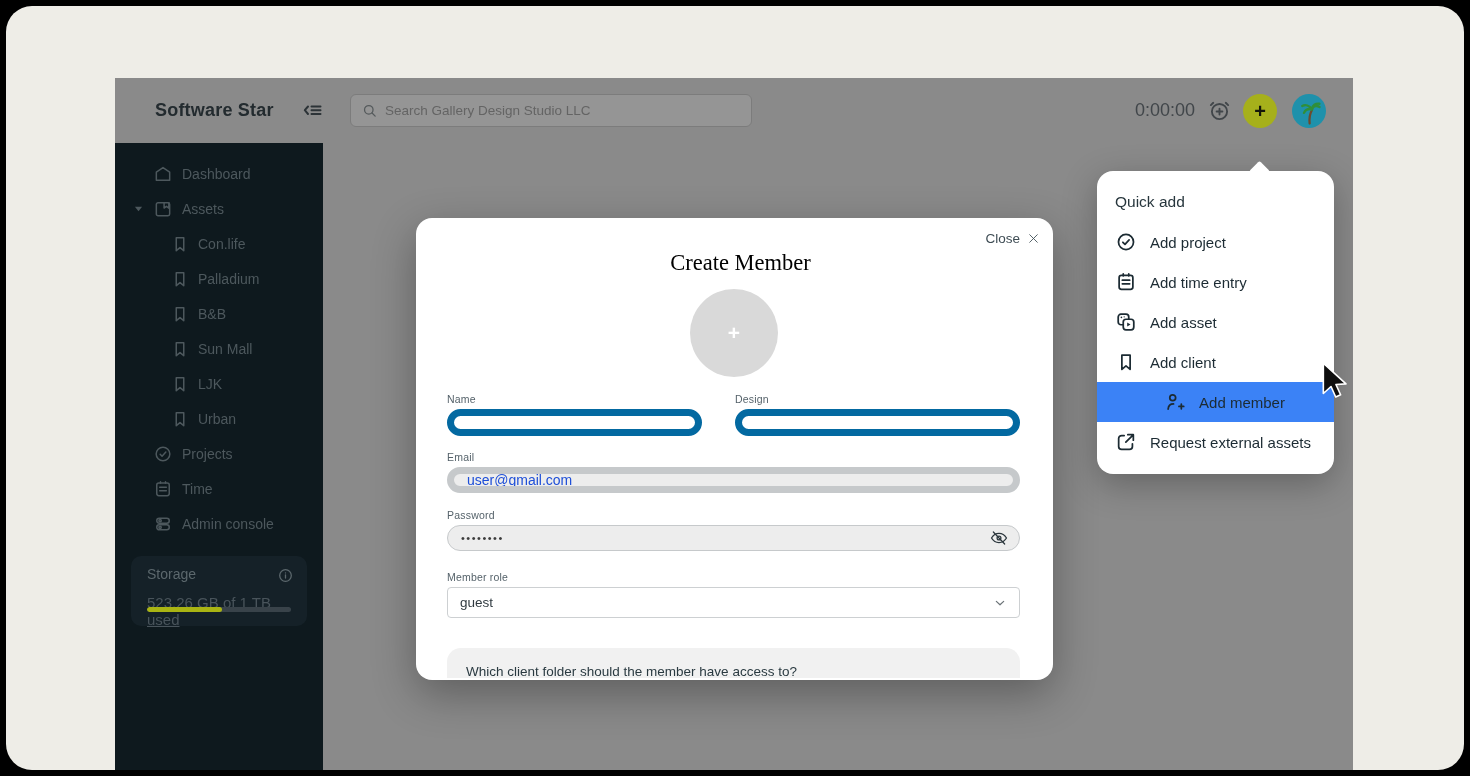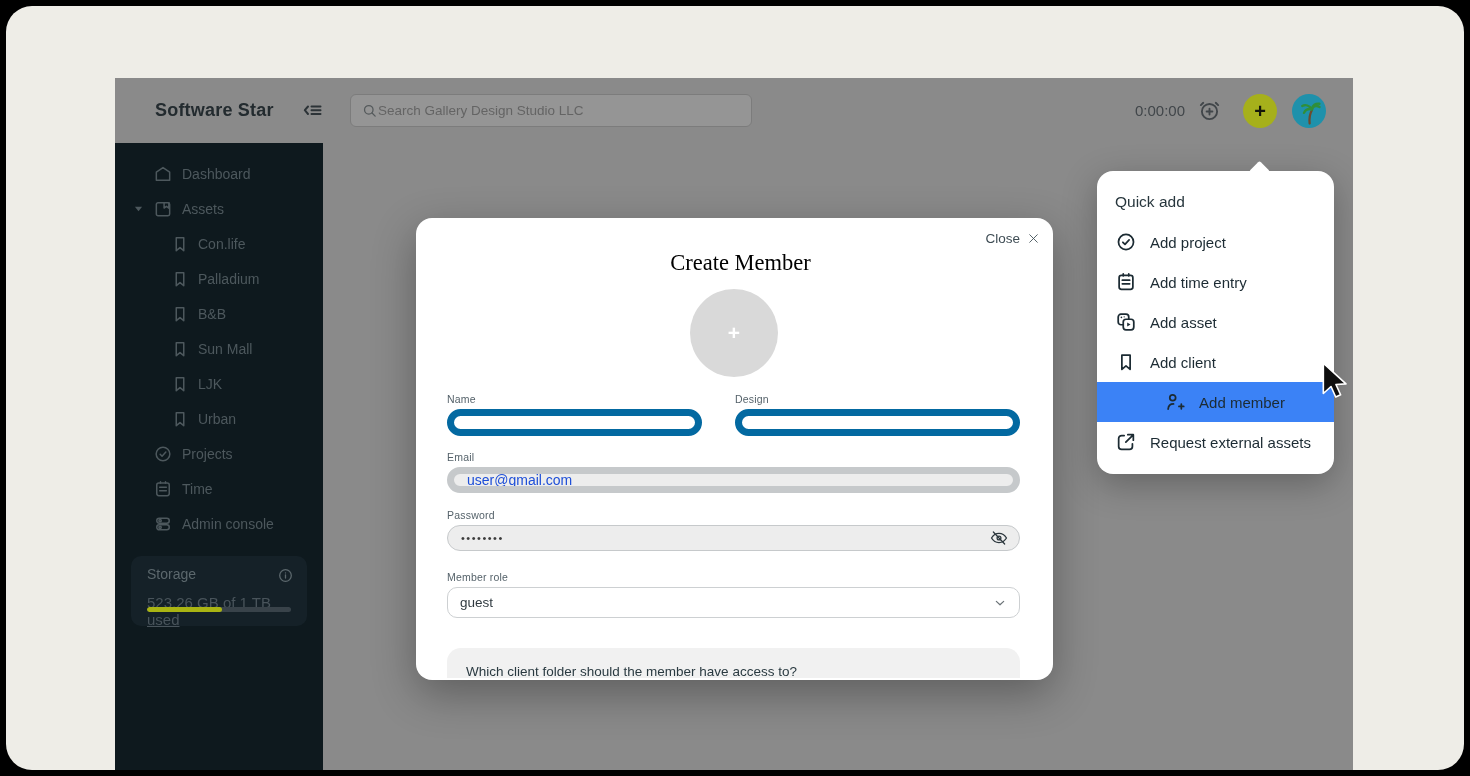--- a/index.html
+++ b/index.html
@@ -12,28 +12,28 @@
   .app { position:absolute; left:109px; top:72px; width:1238px; height:692px;
     background:var(--app-dim-grey,#8a8a8a); overflow:hidden; }
 
   
   .topbar { position:absolute; left:0; top:0; right:0; height:65px; }
   .logo { position:absolute; left:40px; top:0; height:65px; display:flex; align-items:center;
     font-size:18px; font-weight:700; letter-spacing:.2px; color:#232b2f; }
   .collapse-btn { position:absolute; left:186px; top:21px; width:24px; height:24px; color:#2c3337; cursor:pointer; }
   .searchbox { position:absolute; left:235px; top:16px; width:402px; height:33px;
     background:#959595; border:1px solid #7c7c7c; border-radius:6px;
-    display:flex; align-items:center; padding:0 10px; }
+    display:flex; align-items:center; padding:0 10px; gap:7px; }
   .searchbox .sic { width:17px; height:17px; color:#555a5c; flex:0 0 auto; }
   .searchbox input { flex:1; border:none; outline:none; background:transparent;
     font-size:13.5px; color:#4a4a4a; font-family:inherit; }
   .searchbox input::placeholder { color:#646464; opacity:1; }
   .timer-group { position:absolute; left:1020px; top:0; height:65px;
     display:flex; align-items:center; gap:12px; color:#41464a; }
-  .timer-text { font-size:15px; }
+  .timer-text { font-size:18px; }
   .alarm-btn { width:25px; height:25px; color:#41464a; cursor:pointer; }
   .plus-btn { position:absolute; left:1128px; top:16px; width:34px; height:34px; border-radius:50%;
     background:var(--accent-green,#a6b01b); color:#141609; display:flex; align-items:center;
     justify-content:center; font-size:20px; font-weight:700; z-index:5; cursor:pointer; }
   .avatar { position:absolute; left:1177px; top:16px; width:34px; height:34px; border-radius:50%;
     background:var(--avatar-teal,#1f91ab); z-index:5; display:flex; align-items:center;
     justify-content:center; overflow:hidden; cursor:pointer; }
 
   
   .sidebar { position:absolute; left:0; top:65px; width:208px; bottom:0;
@@ -67,21 +67,21 @@
   .f-label { position:absolute; font-size:10.5px; color:#55626a; letter-spacing:.2px; }
   .t-input { position:absolute; height:27px; border:7px solid #0369a1; border-radius:14px;
     background:#fff; font-size:14px; color:#1d4ed8; padding:0 13px; outline:none; font-family:inherit; }
   .t-input.filled { background:#ededed; border-color:#c6c9cb; height:26px; }
   .pw-wrap { position:absolute; left:31px; top:307px; width:573px; height:26px; }
   .pw-wrap input { position:absolute; inset:0; border:1px solid #c6c9cb; border-radius:14px;
     background:#ededed; font-size:11px; letter-spacing:1.5px; color:#3c3c3c; padding:0 34px 0 13px;
     outline:none; font-family:inherit; }
   .eye-btn { position:absolute; right:11px; top:3px; width:20px; height:20px; color:#2b363c; cursor:pointer; z-index:2; }
   .role-select { position:absolute; left:31px; top:369px; width:573px; height:31px;
-    border:1px solid #cdd0d2; border-radius:10px; background:#fff; display:flex; align-items:center;
+    border:1px solid #cdd0d2; border-radius:4px; background:#fff; display:flex; align-items:center;
     padding:12px 12px; font-size:13.5px; color:#303a40; cursor:pointer; }
   .role-select .chev { position:absolute; right:11px; width:16px; height:16px; color:#6b7377; }
   .question-panel { position:absolute; left:31px; top:430px; width:573px; height:30px;
     background:#f1f1f1; border-radius:14px 14px 0 0; padding:16px 0 0 19px;
     font-size:13.5px; font-weight:500; color:#2a3a41; }
 
   
   .popover { position:absolute; left:982px; top:65px; width:237px; height:303px; background:#fff;
     border-radius:16px; box-shadow:0 10px 35px rgba(0,0,0,.28); z-index:30;margin-top:28px; }
   .popover .pcaret { position:absolute; left:155px; top:-7px; width:15px; height:15px;

